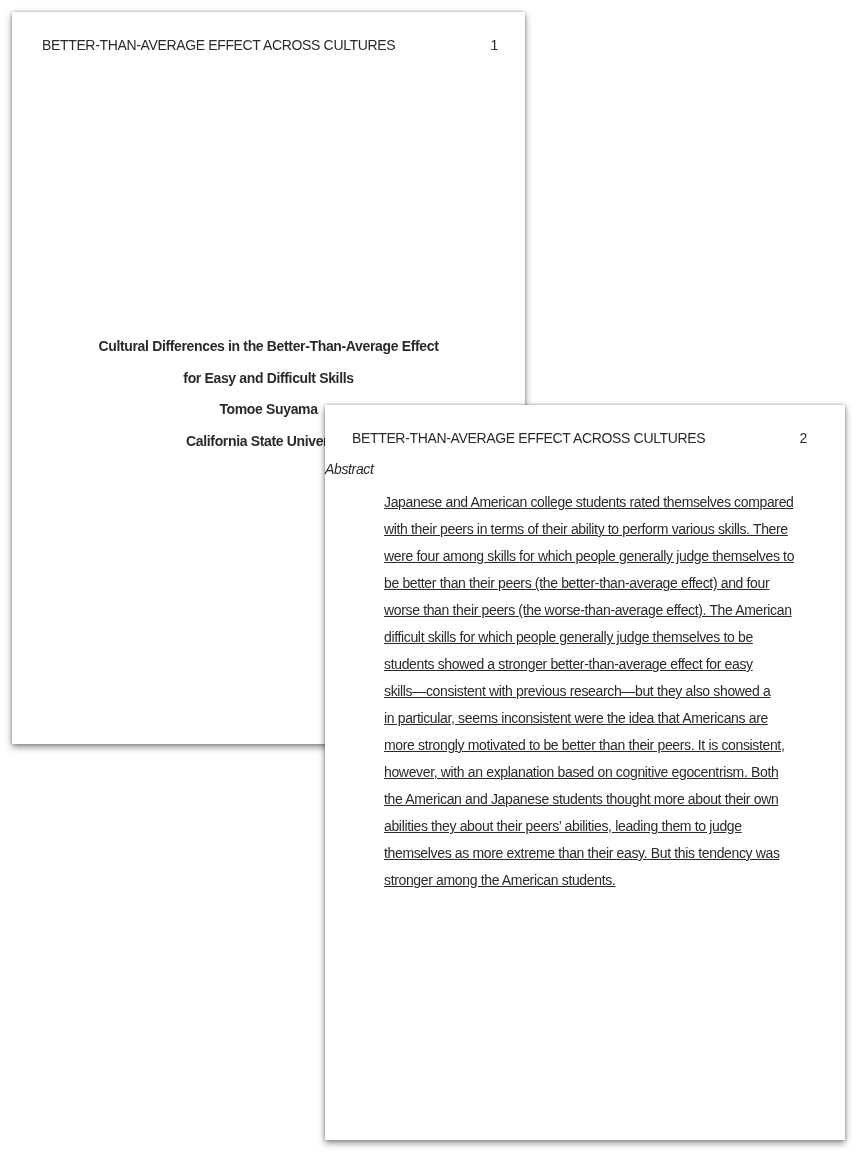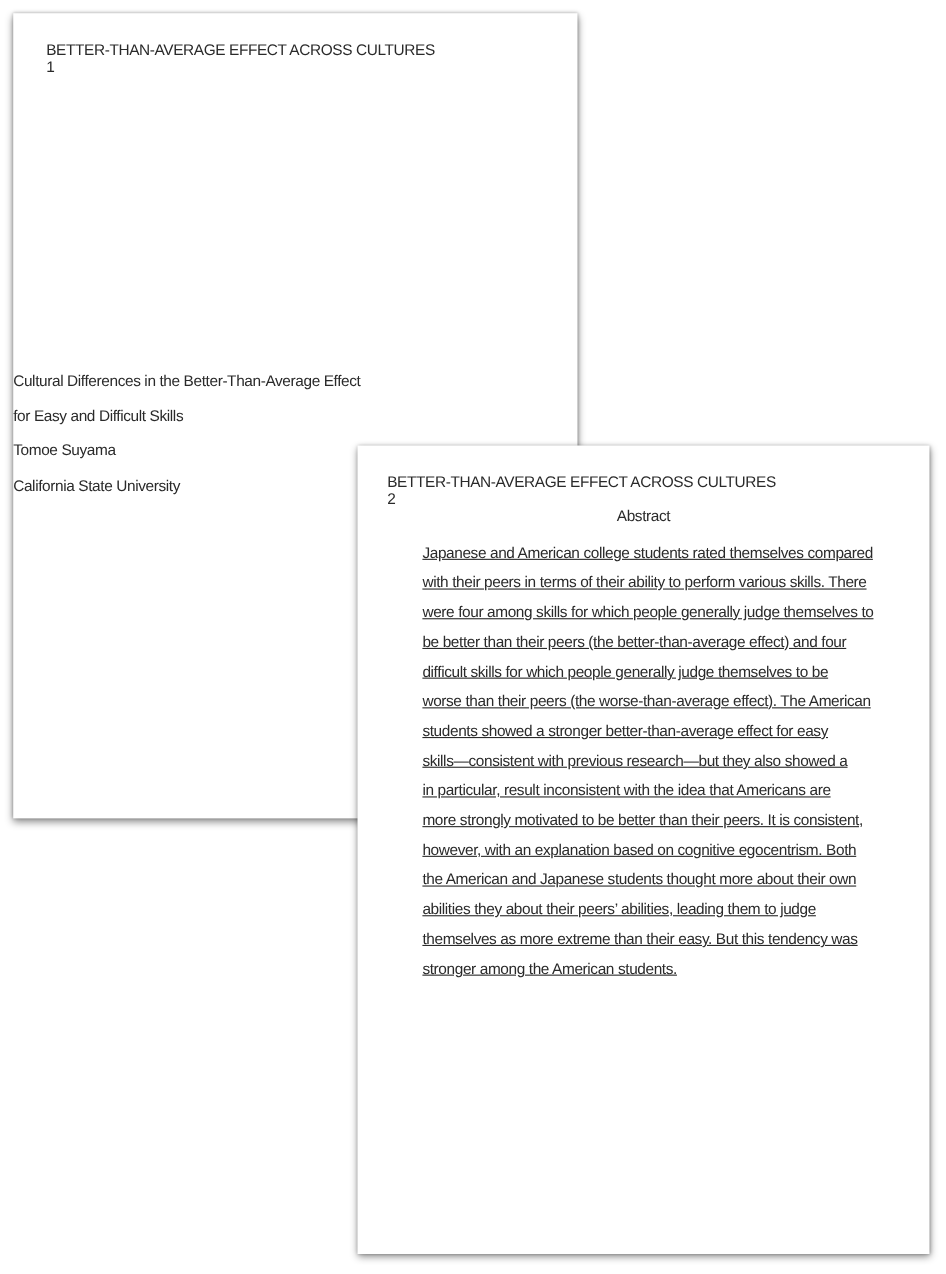--- a/index.html
+++ b/index.html
@@ -35,41 +35,43 @@
     top: 405px;
     width: 520px;
     height: 735px;
     z-index: 2;
   }
   .running-header {
     position: absolute;
     top: 26px;
     display: flex;
     justify-content: space-between;
-    align-items: flex-start;
+    align-items: flex-end;
     line-height: 15px;
     white-space: nowrap;
-    flex-direction: column;
   }
   .page-1 .running-header { left: 30px; right: 27px; }
   .page-2 .running-header { left: 27px; right: 38px; }
   .title-block {
     position: absolute;
     top: 319px;
     left: 0;
     width: 100%;
+    text-align: center;
     line-height: 31.5px;
+    font-weight: bold;
   }
   .section-heading {
     position: absolute;
     top: 57px;
     left: 0;
     width: 100%;
-    text-align: center;
+    text-align: left;
     line-height: 15px;
+    font-style: italic;
   }
   .abstract-body {
     position: absolute;
     top: 84px;
     left: 59px;
     line-height: 27px;
     white-space: nowrap;
     text-decoration: underline;
   }
 </style>
@@ -95,25 +97,25 @@
     <div class="running-header">
       <span>BETTER-THAN-AVERAGE EFFECT ACROSS CULTURES</span>
       <span>2</span>
     </div>
     <div class="section-heading">Abstract</div>
     <div class="abstract-body">
       <div>Japanese and American college students rated themselves compared</div>
       <div>with their peers in terms of their ability to perform various skills. There</div>
       <div>were four among skills for which people generally judge themselves to</div>
       <div>be better than their peers (the better-than-average effect) and four</div>
+      <div>worse than their peers (the worse-than-average effect). The American</div>
       <div>difficult skills for which people generally judge themselves to be</div>
-      <div>worse than their peers (the worse-than-average effect). The American</div>
       <div>students showed a stronger better-than-average effect for easy</div>
       <div>skills—consistent with previous research—but they also showed a</div>
-      <div>in particular, result inconsistent with the idea that Americans are</div>
+      <div>in particular, seems inconsistent were the idea that Americans are</div>
       <div>more strongly motivated to be better than their peers. It is consistent,</div>
       <div>however, with an explanation based on cognitive egocentrism. Both</div>
       <div>the American and Japanese students thought more about their own</div>
       <div>abilities they about their peers’ abilities, leading them to judge</div>
       <div>themselves as more extreme than their easy. But this tendency was</div>
       <div>stronger among the American students.</div>
     </div>
   </div>
 
 </div>

